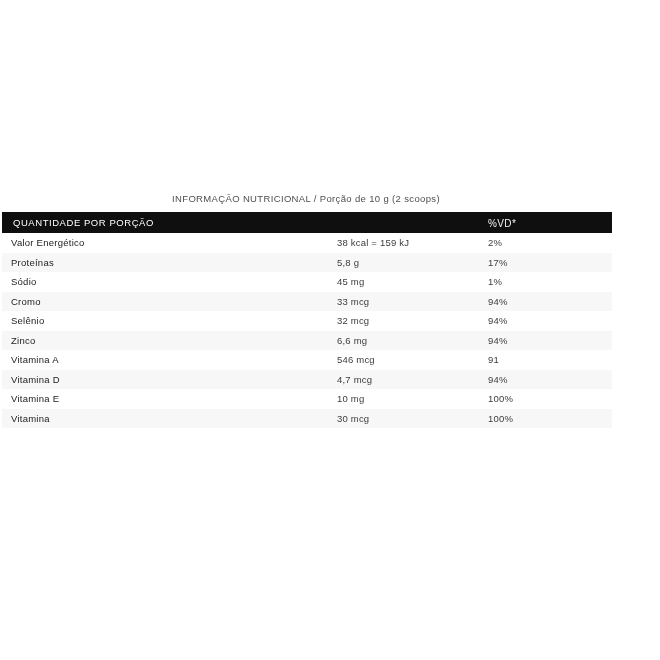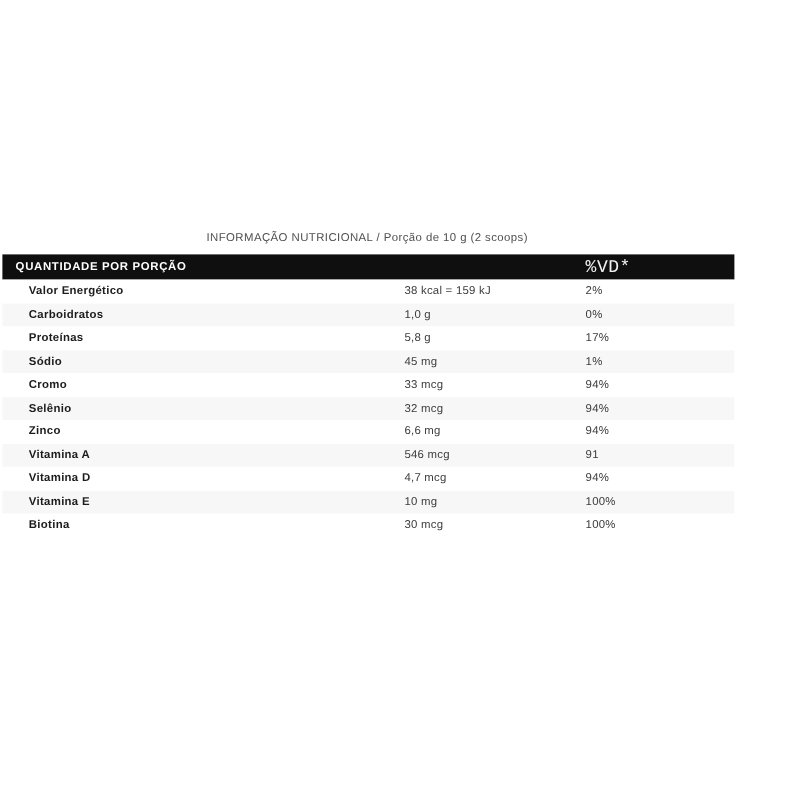--- a/index.html
+++ b/index.html
@@ -36,54 +36,53 @@
     position: relative;
     height: 21px;
     background: #0f0f0f;
   }
   .header-bar .c1 {
     position: absolute;
     left: 11px;
     top: 0;
     line-height: 21px;
     color: #ffffff;
-    font-weight: bold;
+    font-weight: normal;
     font-size: 9.5px;
     letter-spacing: 0.55px;
     white-space: nowrap;
   }
   .header-bar .c3 {
     position: absolute;
     left: 486px;
     top: 1px;
     line-height: 21px;
     color: #f2f2f2;
-    font-size: 15px;
+    font-size: 10px;
     letter-spacing: 0.4px;
     white-space: nowrap;
-    font-family: Liberation Mono, monospace;
   }
   .rows .row {
     position: relative;
     height: 19.5px;
     background: #ffffff;
   }
   .rows .row:nth-child(even) {
     background: #f7f7f8;
   }
   .row span {
     position: absolute;
     top: 0;
     line-height: 19.5px;
     font-size: 9.5px;
     white-space: nowrap;
   }
   .row .c1 {
-    left: 22px;
-    font-weight: bold;
+    left: 9px;
+    font-weight: normal;
     color: #1c1c1c;
     letter-spacing: 0.25px;
   }
   .row .c2 {
     left: 335px;
     color: #3c3c3c;
     letter-spacing: 0.2px;
   }
   .row .c3 {
     left: 486px;
@@ -102,25 +101,20 @@
       <span class="c1">QUANTIDADE POR PORÇÃO</span>
       <span class="c3">%VD*</span>
     </div>
     <div class="rows">
   <div class="row">
     <span class="c1">Valor Energético</span>
     <span class="c2">38 kcal = 159 kJ</span>
     <span class="c3">2%</span>
   </div>
 
-  <div class="row">
-    <span class="c1">Carboidratos</span>
-    <span class="c2">1,0 g</span>
-    <span class="c3">0%</span>
-  </div>
 
   <div class="row">
     <span class="c1">Proteínas</span>
     <span class="c2">5,8 g</span>
     <span class="c3">17%</span>
   </div>
 
   <div class="row">
     <span class="c1">Sódio</span>
     <span class="c2">45 mg</span>
@@ -158,19 +152,19 @@
     <span class="c3">94%</span>
   </div>
 
   <div class="row">
     <span class="c1">Vitamina E</span>
     <span class="c2">10 mg</span>
     <span class="c3">100%</span>
   </div>
 
   <div class="row">
-    <span class="c1">Biotina</span>
+    <span class="c1">Vitamina</span>
     <span class="c2">30 mcg</span>
     <span class="c3">100%</span>
   </div>
 </div>
   </div>
 </div>
 
 </body></html>

